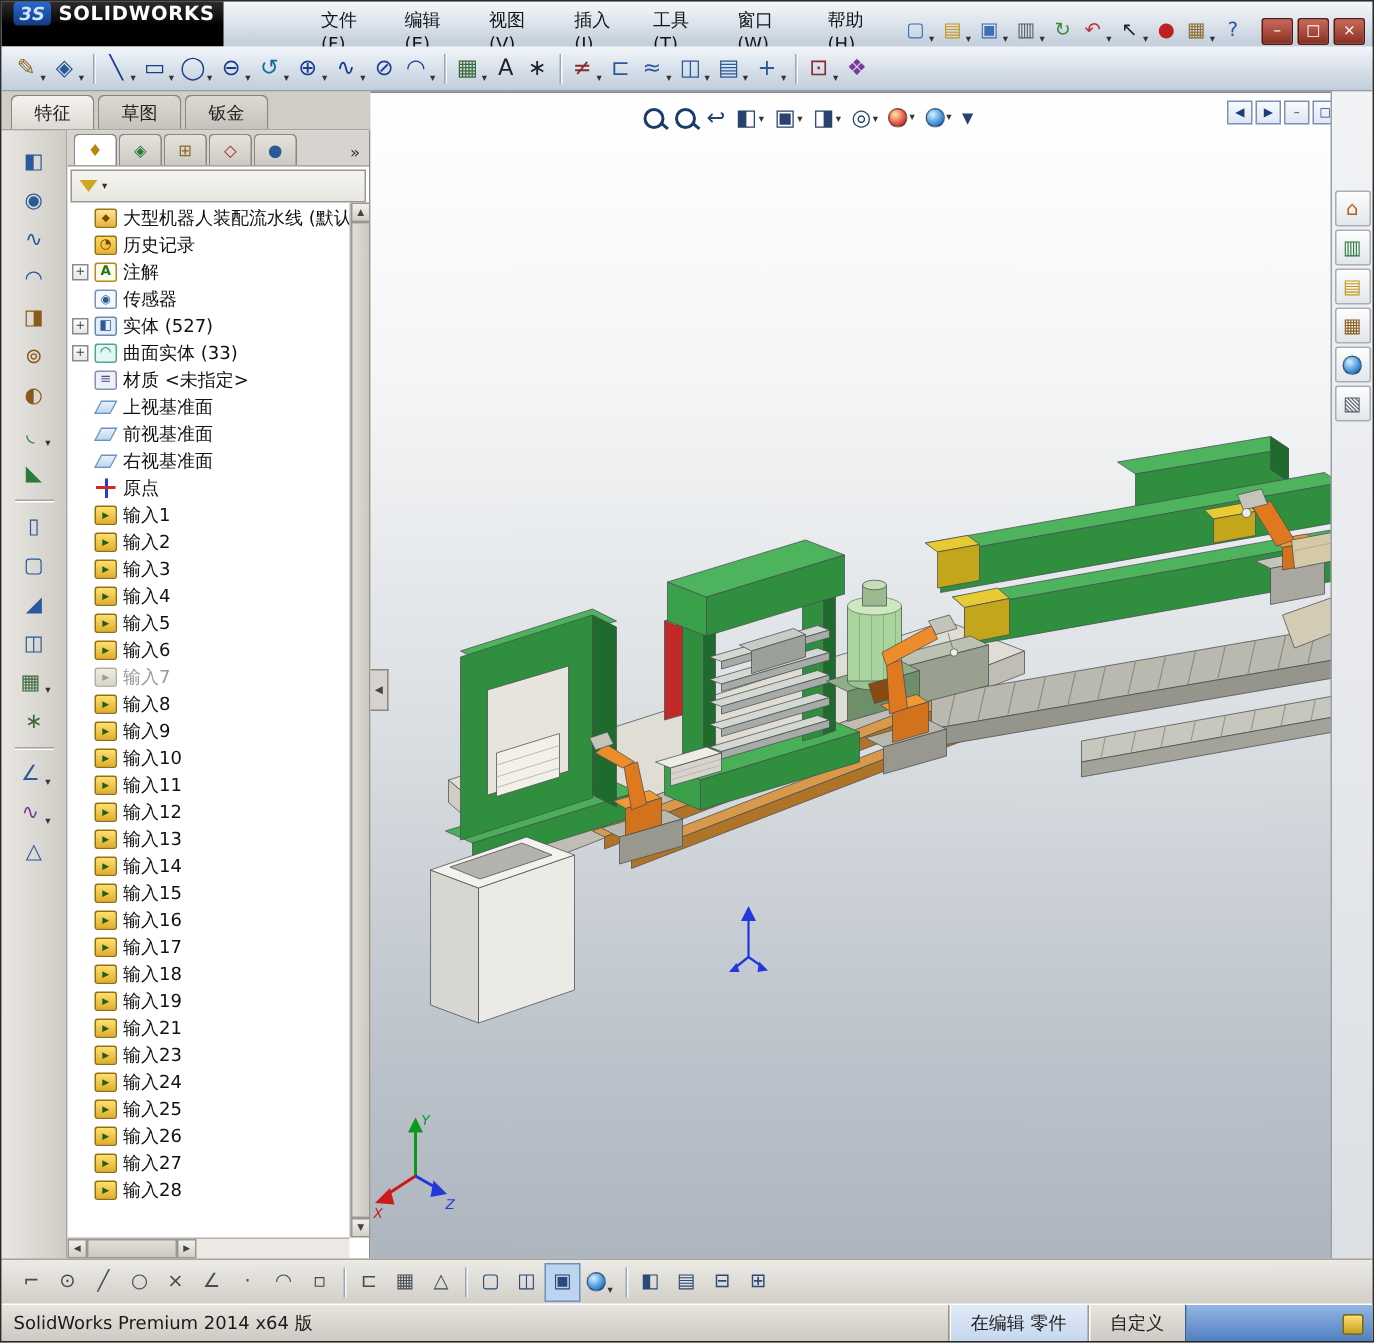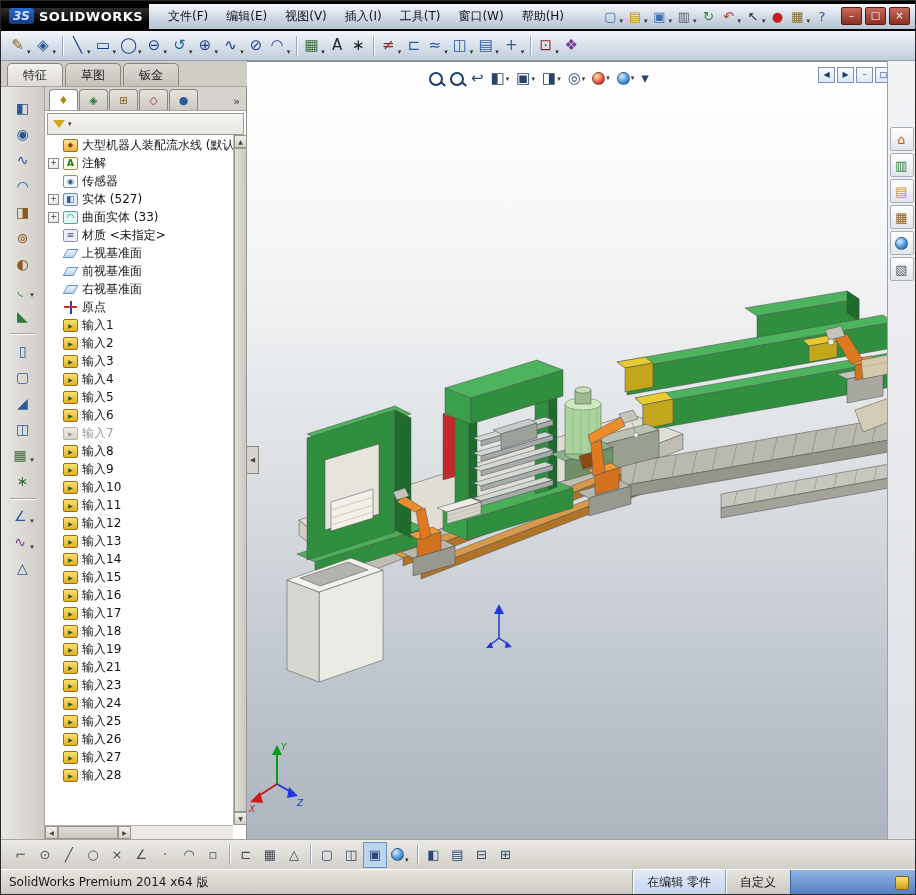--- a/index.html
+++ b/index.html
@@ -1,24 +1,24 @@
 <!DOCTYPE html>
 <html><head>
 <meta charset="utf-8">
 <style>
   html,body{margin:0;padding:0;background:#6b6b6b;}
   .win{position:relative;width:916px;height:895px;background:#d6d3ce;overflow:hidden;
        font-family:"DejaVu Sans","Liberation Sans",sans-serif;font-size:12px;color:#111;
        border:1px solid #2a2a2a;box-sizing:border-box;}
   
-  .titlebar{position:absolute;top:0;left:0;width:100%;height:30px;display:flex;align-items:center;background:#000;}
+  .titlebar{position:absolute;top:0;left:0;width:100%;height:30px;display:flex;align-items:flex-start;background:#000;}
   .logo{width:140px;display:flex;align-items:center;gap:5px;padding-left:8px;background:linear-gradient(#2d2d2d,#000);}
   .logo-mark{font-weight:bold;font-style:italic;color:#cfe2ff;background:linear-gradient(#2a6ad0,#123a80);padding:1px 4px;border-radius:3px;font-size:12px;}
   .logo-text{color:#fff;font-weight:bold;font-size:13px;letter-spacing:0.5px;}
-  .menu-strip{flex:1;display:flex;align-items:center;background:linear-gradient(#f5f8fb,#ccd6e2 60%,#b9c5d4);}
+  .menu-strip{flex:1;display:flex;align-items:center;background:linear-gradient(#f5f8fb,#ccd6e2 60%,#b9c5d4);padding-left:46px;}
   .menubar{display:flex;align-items:center;padding-left:10px;}
   .menu-item{padding:4px 9px;color:#101318;cursor:default;}
   .tbtools{display:flex;align-items:center;margin-left:auto;padding-right:6px;}
   .tbtn{display:flex;align-items:center;height:24px;padding:0 2px;}
   .tbtn .glyph{font-size:13px;width:16px;text-align:center;}
   .winctl{display:flex;align-items:center;padding-right:5px;}
   .wbtn{width:19px;height:16px;margin-left:3px;background:linear-gradient(#c86a5a,#8a3022);
         border:1px solid #5a1a12;border-radius:2px;color:#fff;font-size:10px;line-height:1;
         display:flex;align-items:center;justify-content:center;}
   .wbtn .glyph{font-size:10px;color:#fff!important;}
@@ -403,20 +403,25 @@
       <span class="dd">▾</span>
       <div class="filter-input"></div>
     </div>
     <div class="tree" id="tree">
         <div class="trow root">
           <span class="texp blank"></span>
           <span class="tic" data-icon="part"></span>
           <span class="tlabel">大型机器人装配流水线 (默认</span>
         </div>
         <div class="trow">
+          <span class="texp blank"></span>
+          <span class="tic" data-icon="history"></span>
+          <span class="tlabel">历史记录</span>
+        </div>
+        <div class="trow">
           <span class="texp">+</span>
           <span class="tic" data-icon="annotations"></span>
           <span class="tlabel">注解</span>
         </div>
         <div class="trow">
           <span class="texp blank"></span>
           <span class="tic" data-icon="sensors"></span>
           <span class="tlabel">传感器</span>
         </div>
         <div class="trow">

